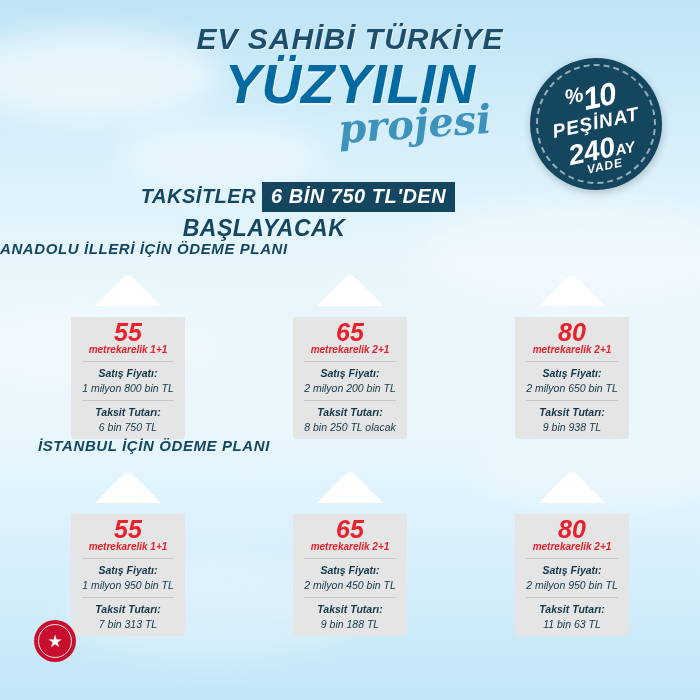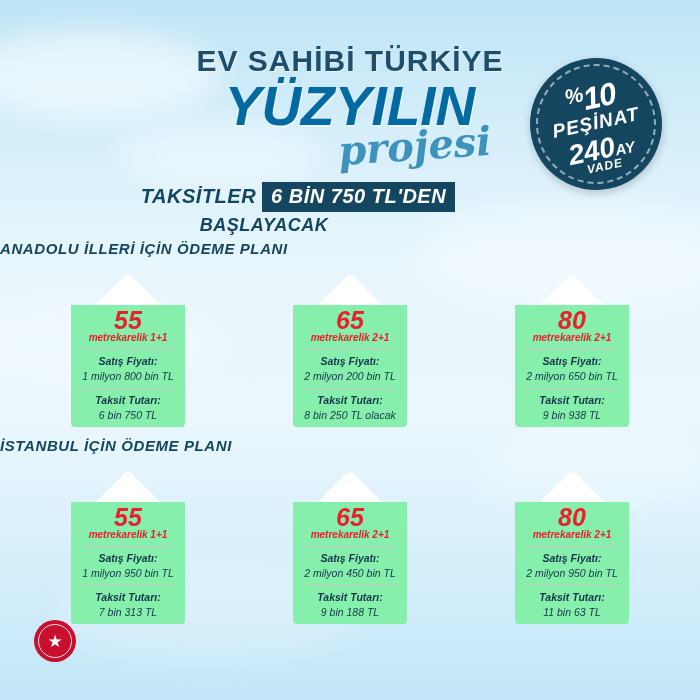--- a/index.html
+++ b/index.html
@@ -31,24 +31,24 @@
 
   
   .header {
     position: absolute;
     top: 22px; left: 0; width: 700px;
     text-align: center;
   }
   .h-line1 {
     font-size: 30px;
     font-weight: bold;
+    font-style: italic;
     color: #1d4e6b;
     letter-spacing: 1px;
     text-shadow: 1px 1px 0 rgba(255,255,255,.6);
-    margin-top: 22px;
   }
   .h-line2 {
     font-size: 55px;
     font-weight: bold;
     font-style: italic;
     color: #0369a1;
     letter-spacing: 0px;
     line-height: 52px;
     margin-top: 2px;
     text-shadow: 1px 2px 0 rgba(255,255,255,.5);
@@ -146,21 +146,21 @@
     display: inline-block;
     background: #15465f;
     color: #fff;
     padding: 3px 9px 4px 9px;
     margin-left: 6px;
     font-style: italic;
     font-weight: bold;
     font-size: 20px;
   }
   .tk-row2 {
-    font-size: 18px;
+    font-size: 23px;
     font-weight: bold;
     font-style: italic;
     color: #15465f;
     letter-spacing: .5px;
     margin-top: 3px;
     transform: translateX(-86px);
     display: inline-block;
   }
 
   
@@ -168,21 +168,21 @@
     position: absolute;
     left: 0; width: 700px;
     text-align: left;
     font-size: 15px;
     font-weight: bold;
     font-style: italic;
     color: #15465f;
     letter-spacing: .6px;
   }
   .sec1 { top: 240px; }
-  .sec2 { top: 437px; }
+  .sec2 { top: 437px; padding-left: 38px; }
 
   
   .row {
     position: absolute;
     left: 0; width: 700px;
     display: flex;
     justify-content: center;
     gap: 72px;
   }
   .row1 { top: 262px; }
@@ -204,22 +204,22 @@
     position: absolute;
     left: 50%;
     top: 0;
     width: 112px; height: 112px;
     background: #fff;
     transform: translateX(-50%) translateY(34px) rotate(45deg);
     border-radius: 6px;
   }
   .body {
     width: 114px;
-    margin: 0 auto;
-    background: #86efac;
+    margin: 12px auto;
+    background: #e5e5e5;
     padding: 2px 0 8px 0;
     border-radius: 0 0 4px 4px;
     text-align: center;
     position: relative;
     top: -1px;
     height: 122px;
   }
   .h-size {
     font-size: 25px;
     font-weight: bold;

